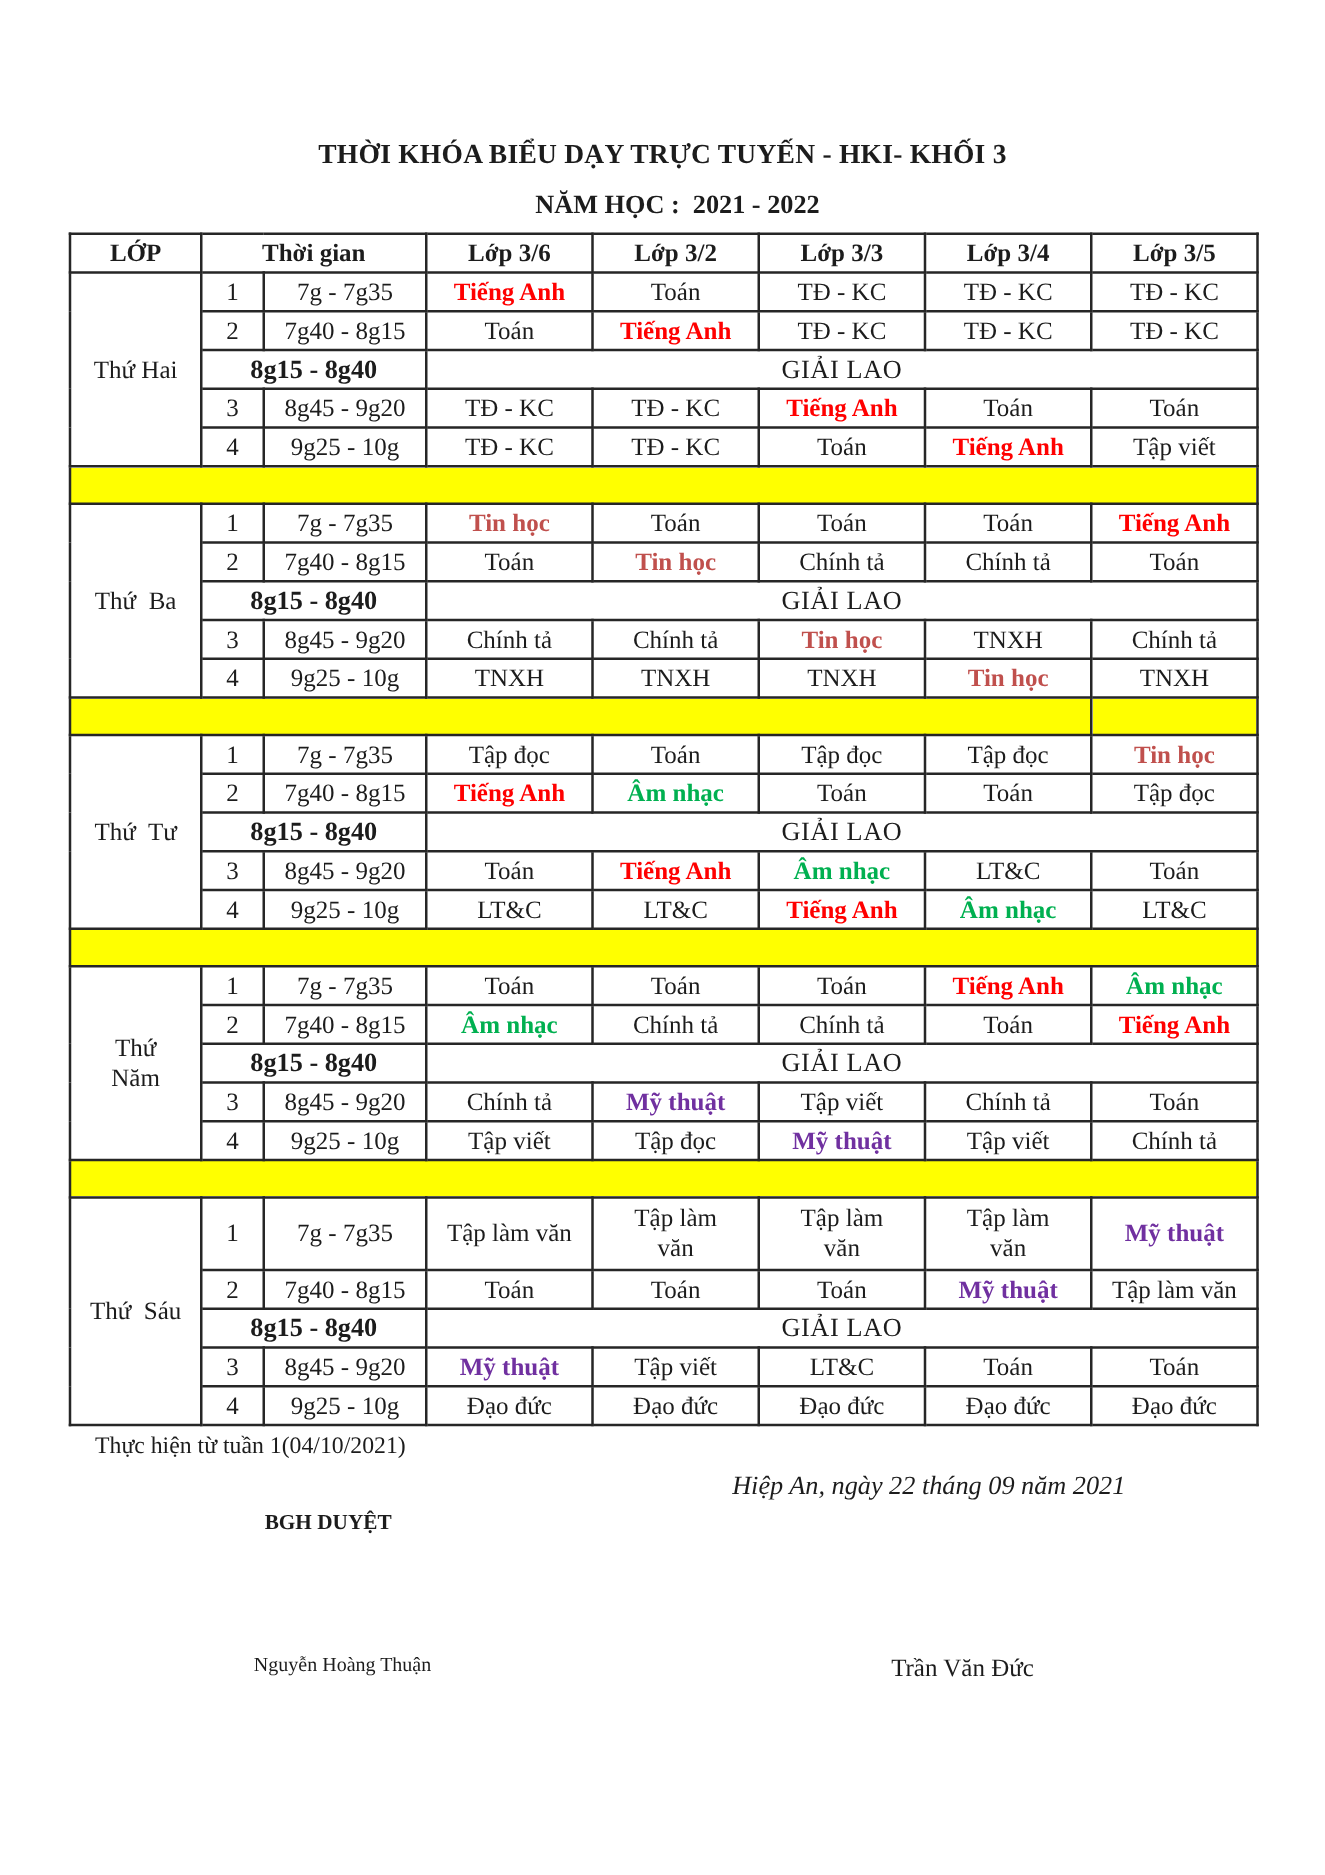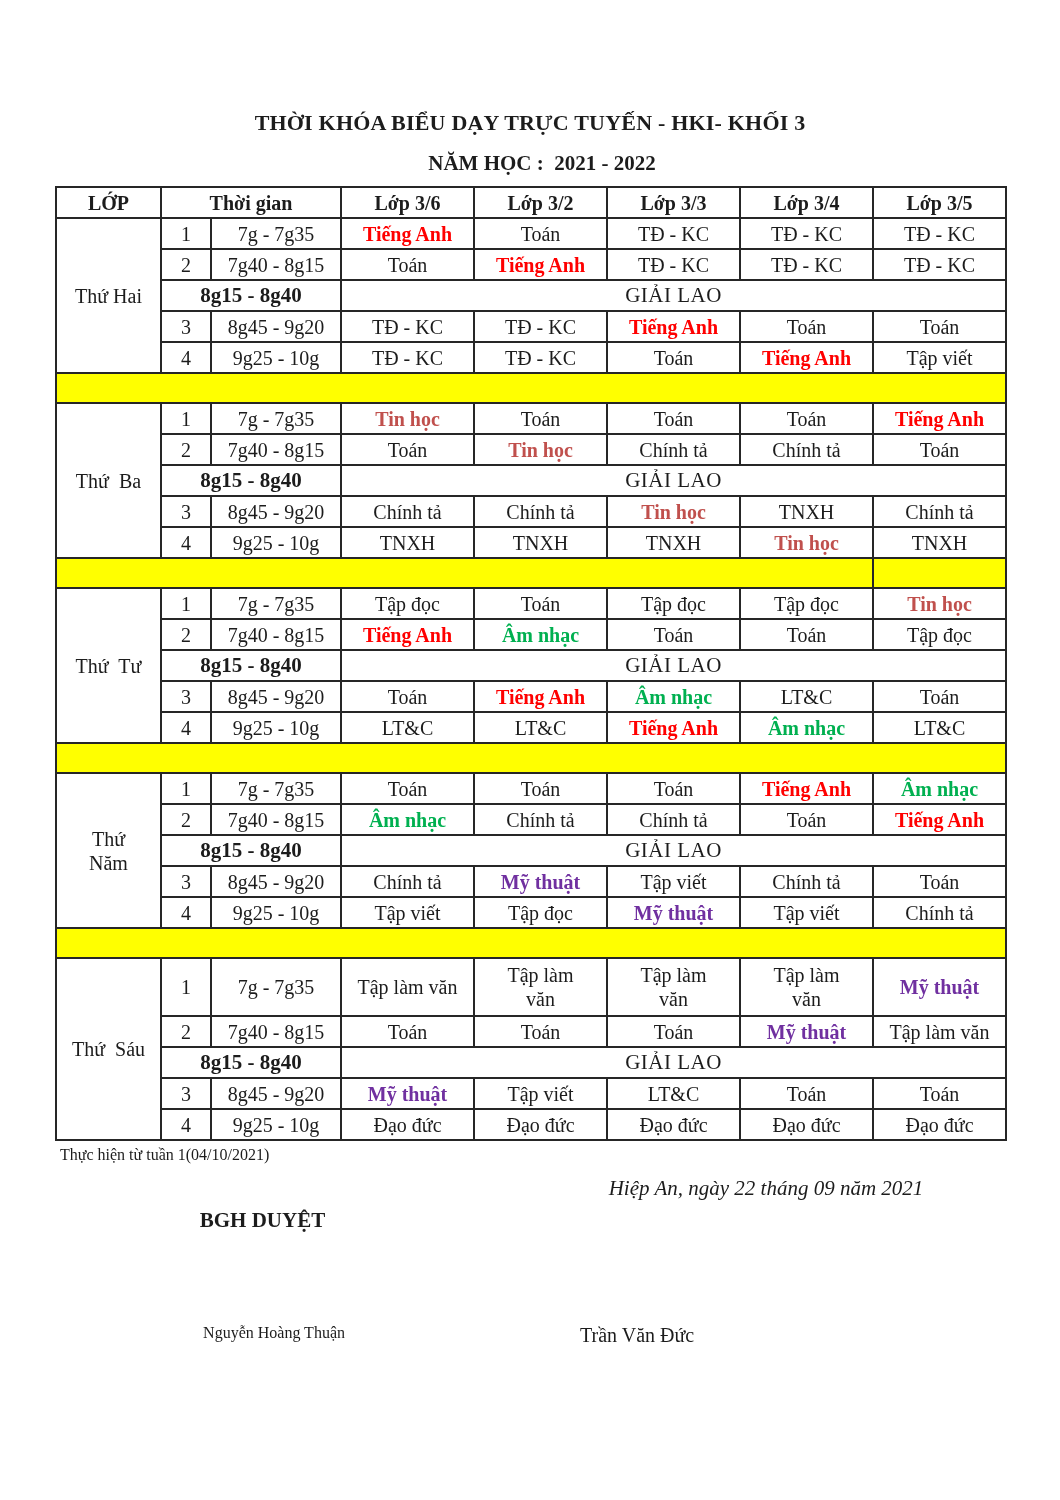--- a/index.html
+++ b/index.html
@@ -17,28 +17,28 @@
     font-size:20px;padding:1px 2px;white-space:pre-wrap;line-height:1.2;overflow:hidden;}
   .tt thead tr{height:31px;}
   .tt tbody tr{height:31px;}
   .tt tr.tall{height:58px;}
   .tt tr.seprow{height:30px;}
   .tt tr.seprow td{padding:0;}
   .tt th{font-weight:bold;}
   .tt td.sp{font-weight:bold;}
   .tt td.breaktime{font-weight:bold;font-size:21px;}
   .tt td.breaklabel{font-size:21px;letter-spacing:.5px;}
-  .exec{position:absolute;left:60px;top:1146px;font-size:16px;}
-  .placedate{position:absolute;left:551px;top:1176px;width:430px;text-align:center;
+  .exec{position:absolute;left:76px;top:1146px;font-size:19px;}
+  .placedate{position:absolute;left:528px;top:1176px;width:430px;text-align:center;
     font-style:italic;font-size:21px;}
   .bgh{position:absolute;left:135px;top:1208px;width:255px;text-align:center;
-    font-weight:bold;font-size:21px;}
+    font-weight:bold;font-size:17px;}
   .teamleader{position:absolute;left:555px;top:1210px;width:380px;text-align:center;font-size:20px;}
   .nameleft{position:absolute;left:90px;top:1324px;width:255px;text-align:right;font-size:16px;}
-  .nameright{position:absolute;left:580px;top:1324px;width:380px;font-size:20px;}
+  .nameright{position:absolute;left:580px;top:1324px;width:380px;text-align:center;font-size:20px;}
   .strip{position:absolute;left:148px;top:1487px;width:492px;height:13px;}
 </style>
 </head>
 <body>
 
 <div class="page">
   <div class="title">THỜI KHÓA BIỂU DẠY TRỰC TUYẾN - HKI- KHỐI 3</div>
   <div class="subtitle">NĂM HỌC :  2021 - 2022</div>
 
   <table class="tt" id="tt">

